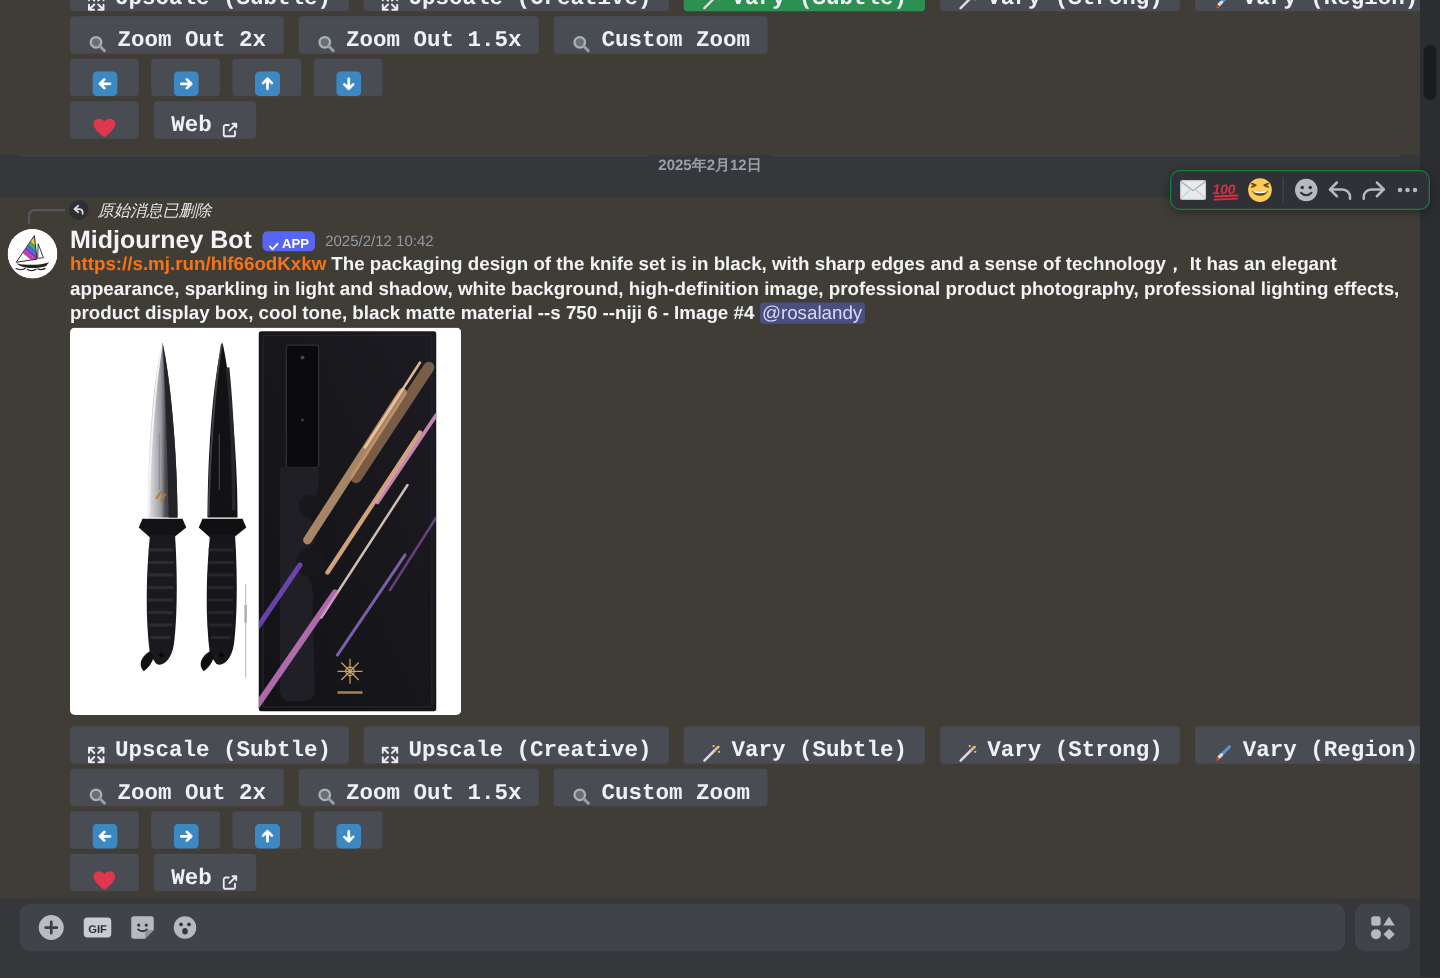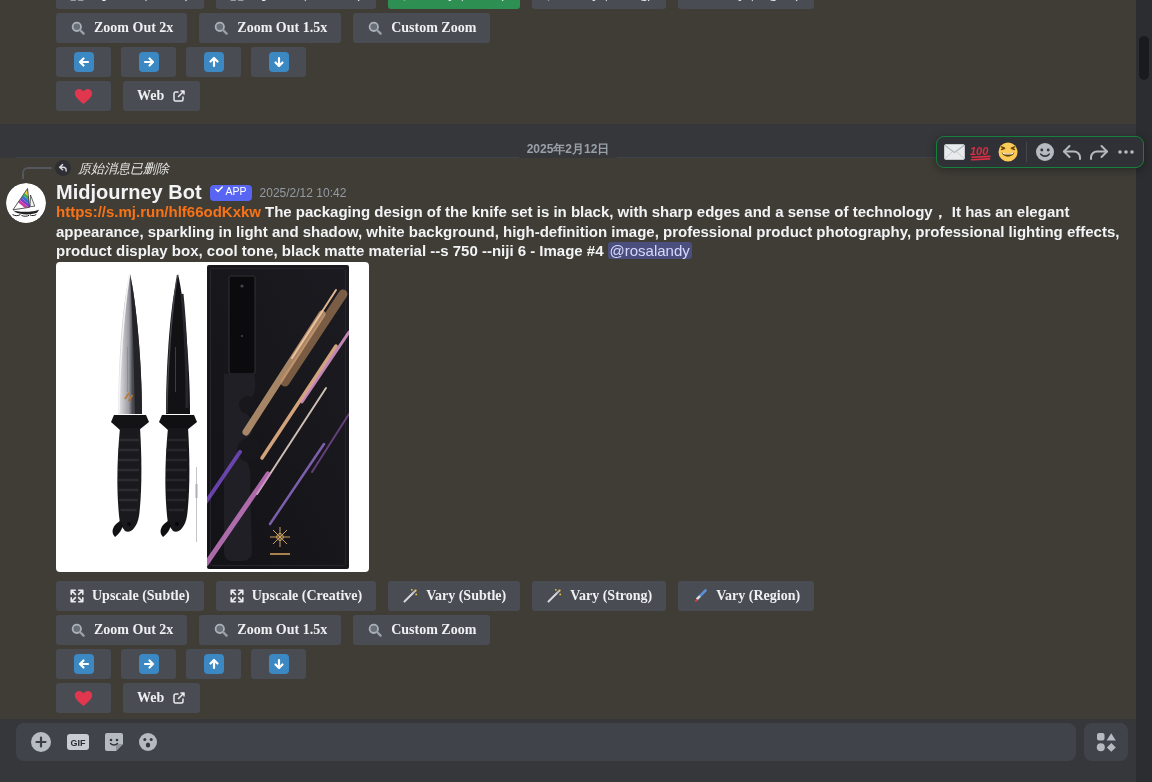--- a/index.html
+++ b/index.html
@@ -7,49 +7,49 @@
   body { font-family:"Liberation Sans","DejaVu Sans",sans-serif; }
   .screen { position:relative; width:1152px; height:782px; background:#36373b; overflow:hidden; }
 
   
   .msg-group { position:absolute; left:0; right:16px; background:#3f3d36; }
   #group1 { top:0; height:124px; overflow:hidden; }
   #group2 { top:158px; height:561px; }
 
   
   .date-band { position:absolute; top:124px; left:0; right:16px; height:34px;
-    background:#36373b; display:flex; align-items:flex-end; padding:0 16px; }
+    background:#36373b; display:flex; align-items:flex-start; padding:0 16px; }
   .date-band .line { flex:1; height:1px; background:#41434a; }
   .date-band .date-text { color:#9aa0a8; font-size:12px; font-weight:700; padding:0 8px; }
 
   
   .btn-rows { position:absolute; left:56px; display:flex; flex-direction:column; gap:4px; }
   #group1 .btn-rows { top:-21px; }
   #group2 .btn-rows { top:423px; }
   .mj-row { display:flex; gap:12px; }
   .mj-row.squares { gap:10px; }
   .btn { height:30px; background:#4a4c53; border:none; border-radius:3px; color:#eef0f3;
-    font-family:Liberation Serif, serif; font-size:14px; font-weight:600; padding:0 14px;
-    display:inline-flex; align-items:center; gap:8px; cursor:pointer; white-space:nowrap; }
+    font-family:Liberation Mono, monospace; font-size:18px; font-weight:600; padding:0 14px;
+    display:inline-flex; align-items:flex-end; gap:8px; cursor:pointer; white-space:nowrap; }
   .btn.green { background:#2d8f51; }
   .btn.square { width:55px; padding:0; justify-content:center; }
   .icon { display:inline-flex; align-items:center; justify-content:center; }
 
   
   .reply-spine { position:absolute; left:22px; top:9px; width:30px; height:12px;
     border-left:2px solid #55575e; border-top:2px solid #55575e; border-top-left-radius:6px; }
   .reply-icon { position:absolute; left:55px; top:2px; }
   .reply-text { position:absolute; left:78px; top:2px; font-size:13px; font-style:italic; color:#e5e5e5; }
 
   
   .avatar { position:absolute; left:6px; top:25px; width:40px; height:40px; border-radius:50%; overflow:hidden; }
   .header-row { position:absolute; left:56px; top:23px; display:flex; align-items:center; gap:8px; }
   .author { color:#f2f3f5; font-size:20px; font-weight:700; }
   .app-badge { background:#5865f2; color:#fff; border-radius:4px; height:16px; padding:0 5px;
-    display:inline-flex; align-items:flex-start; gap:3px; font-size:10.5px; font-weight:400; }
+    display:inline-flex; align-items:flex-end; gap:3px; font-size:10.5px; font-weight:700; }
   .timestamp { color:#949ba4; font-size:12px; }
 
   
   .msg-body { position:absolute; left:56px; top:44px; width:1072px; color:#f2f3f5;
     font-size:15px; font-weight:700; line-height:19.5px; }
   .msg-link { color:#f97316; font-weight:700; margin-right:4px; cursor:pointer; }
   .msg-suffix { font-weight:700; margin:0 4px; }
   .mention { background:#4b4f7d; color:#d6d9fc; font-weight:500; border-radius:3px; padding:0 2px; cursor:pointer; }
 
   

